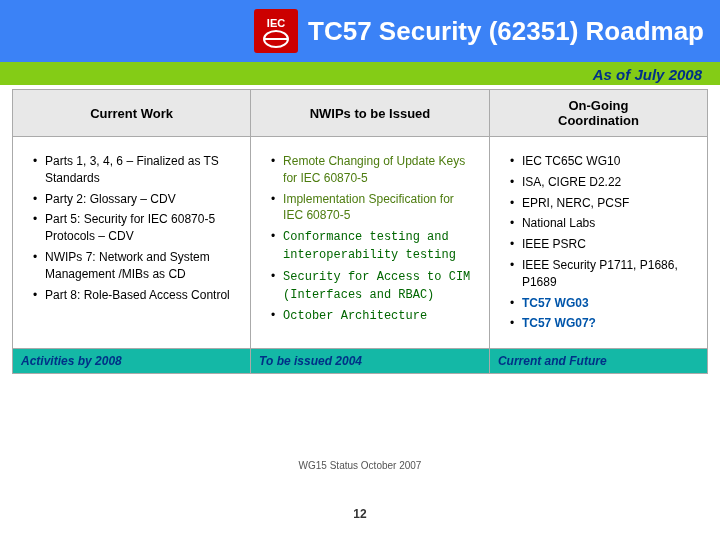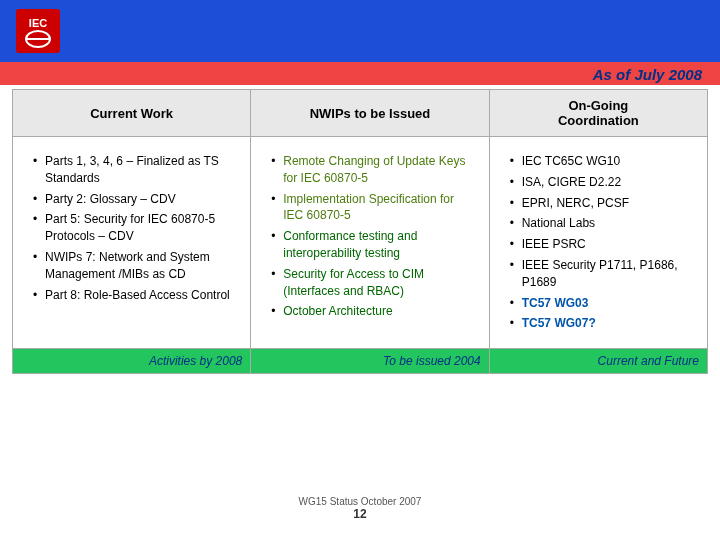--- a/index.html
+++ b/index.html
@@ -7,46 +7,47 @@
       font-family: Arial, Helvetica, sans-serif;
       background: #fff;
       width: 720px;
       height: 540px;
       overflow: hidden;
       position: relative;
     }
 
     
     .header {
-      background: #1d4ed8;
+      background: #3b82f6;
       height: 62px;
       display: flex;
       align-items: center;
       padding: 0 16px;
       position: relative;
+      justify-content: flex-end;
     }
     .logo-area {
       display: flex;
       align-items: center;
       gap: 6px;
     }
     .iec-logo {
       width: 44px;
       height: 44px;
     }
     .header-title {
       color: #fff;
       font-size: 26px;
       font-weight: bold;
       margin-left: 10px;
     }
 
     
     .subtitle-bar {
-      background: #ef4444;
+      background: #84cc16;
       text-align: right;
       padding: 4px 18px 2px 0;
       font-size: 15px;
       font-style: italic;
       color: #003087;
       font-weight: bold;
     }
 
     
     .main-content {
@@ -93,30 +94,30 @@
     }
     ul.items li::before {
       content: "•";
       position: absolute;
       left: 2px;
       color: #000;
     }
 
     
     .blue { color: #4d7c0f; }
-    .green { color: #006600; }
+    .green { color: #006600; font-family: Liberation Mono, monospace; }
     .tc57blue { color: #0055aa; font-weight: bold; }
 
     
     .footer-row td {
-      background: #22c55e;
+      background: #14b8a6;
       font-style: italic;
-      font-weight: normal;
+      font-weight: bold;
       color: #003087;
-      text-align: right;
+      text-align: left;
       padding: 5px 8px;
       border: 1px solid #aaa;
     }
 
     
     .page-footer {
       position: absolute;
       bottom: 19px;
       width: 100%;
       text-align: center;
@@ -124,35 +125,37 @@
       color: #555;
       display: flex;
       justify-content: space-between;
       padding: 0 16px;
       flex-direction: column;
     }
     .page-num {
       font-size: 12px;
       color: #333;
       font-weight: bold;
+      margin-top: 36px;
     }
   </style>
 </head>
 <body>
 
 <div class="header">
   <div class="logo-area">
 
     <svg class="iec-logo" viewBox="0 0 44 44" xmlns="http://www.w3.org/2000/svg">
       <rect width="44" height="44" fill="#cc0000" rx="3"></rect>
       <text x="22" y="18" text-anchor="middle" fill="white" font-size="11" font-weight="bold" font-family="Arial">IEC</text>
       <ellipse cx="22" cy="30" rx="12" ry="8" fill="none" stroke="white" stroke-width="2"></ellipse>
       <line x1="10" y1="30" x2="34" y2="30" stroke="white" stroke-width="2"></line>
     </svg>
   </div>
+  <span class="header-title">TC57 Security (62351) Roadmap</span>
 </div>
 
 <div class="subtitle-bar">
   <span>As of July 2008</span>
 </div>
 
 <div class="main-content">
   <table class="roadmap-table">
     <thead>
       <tr>

